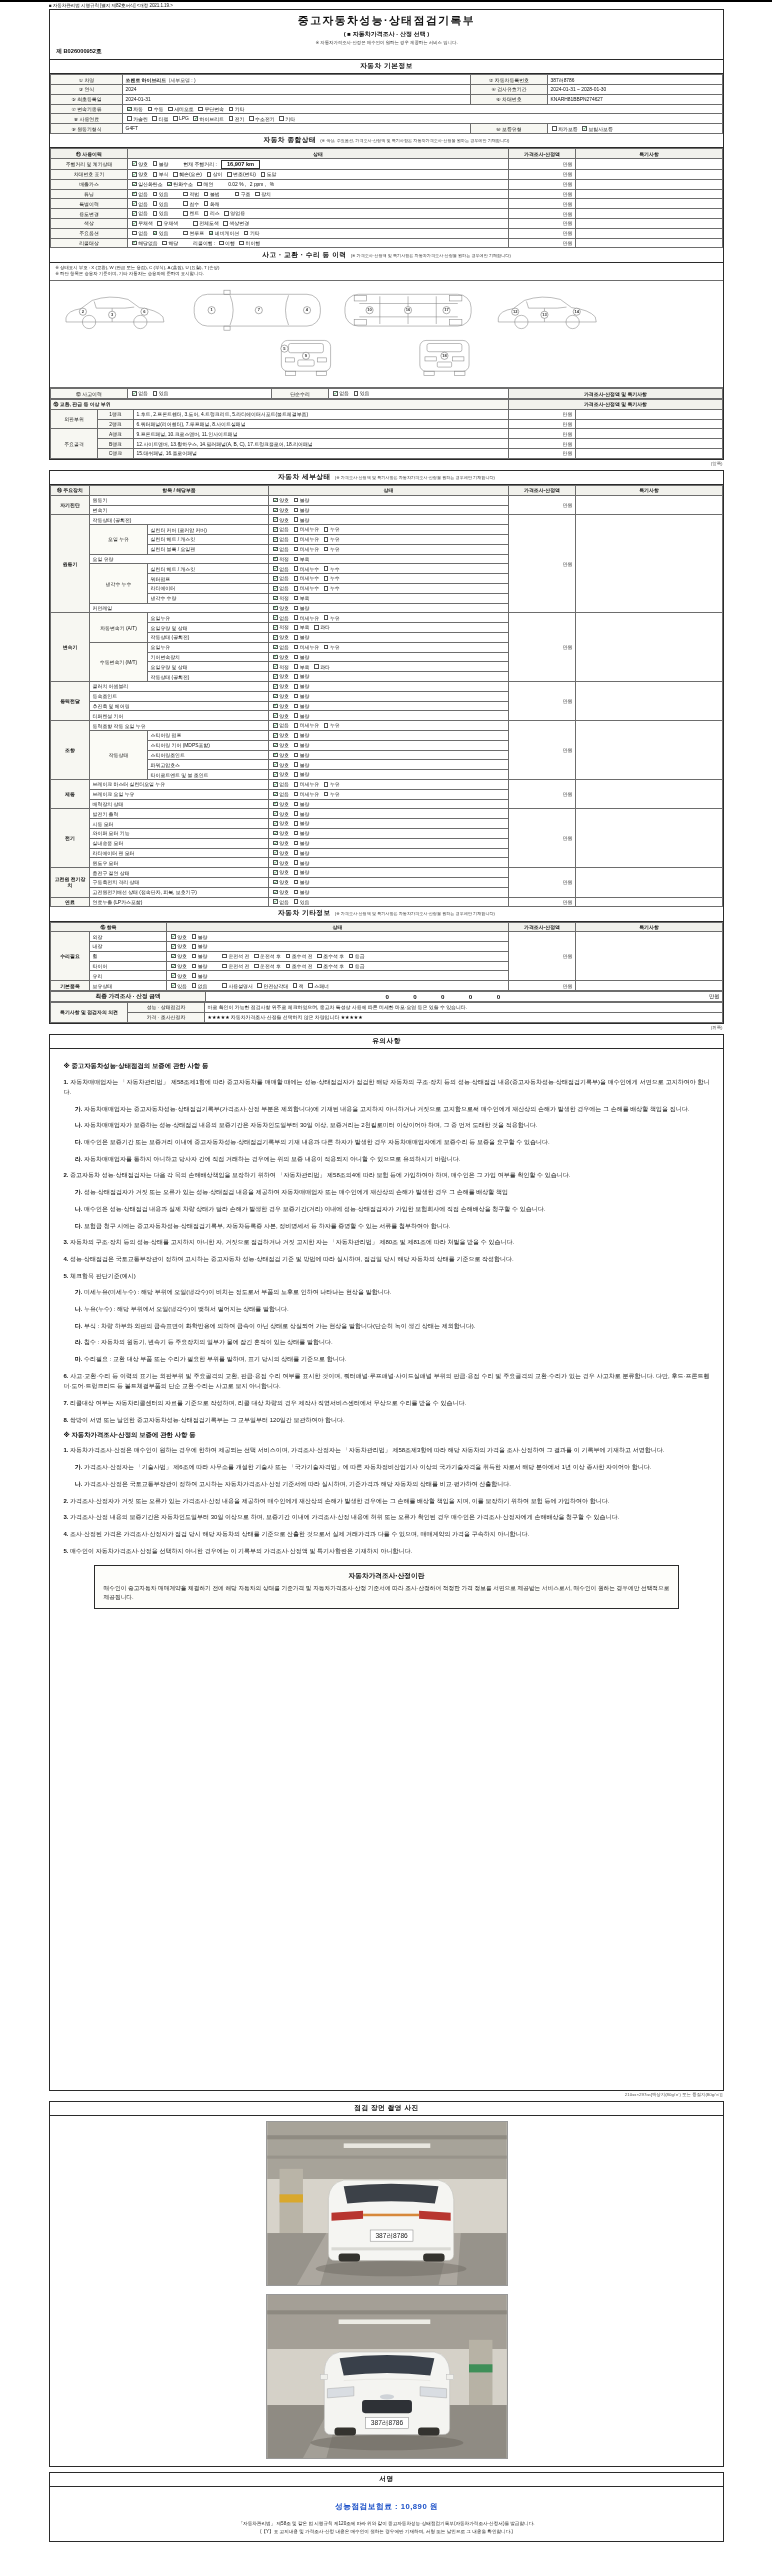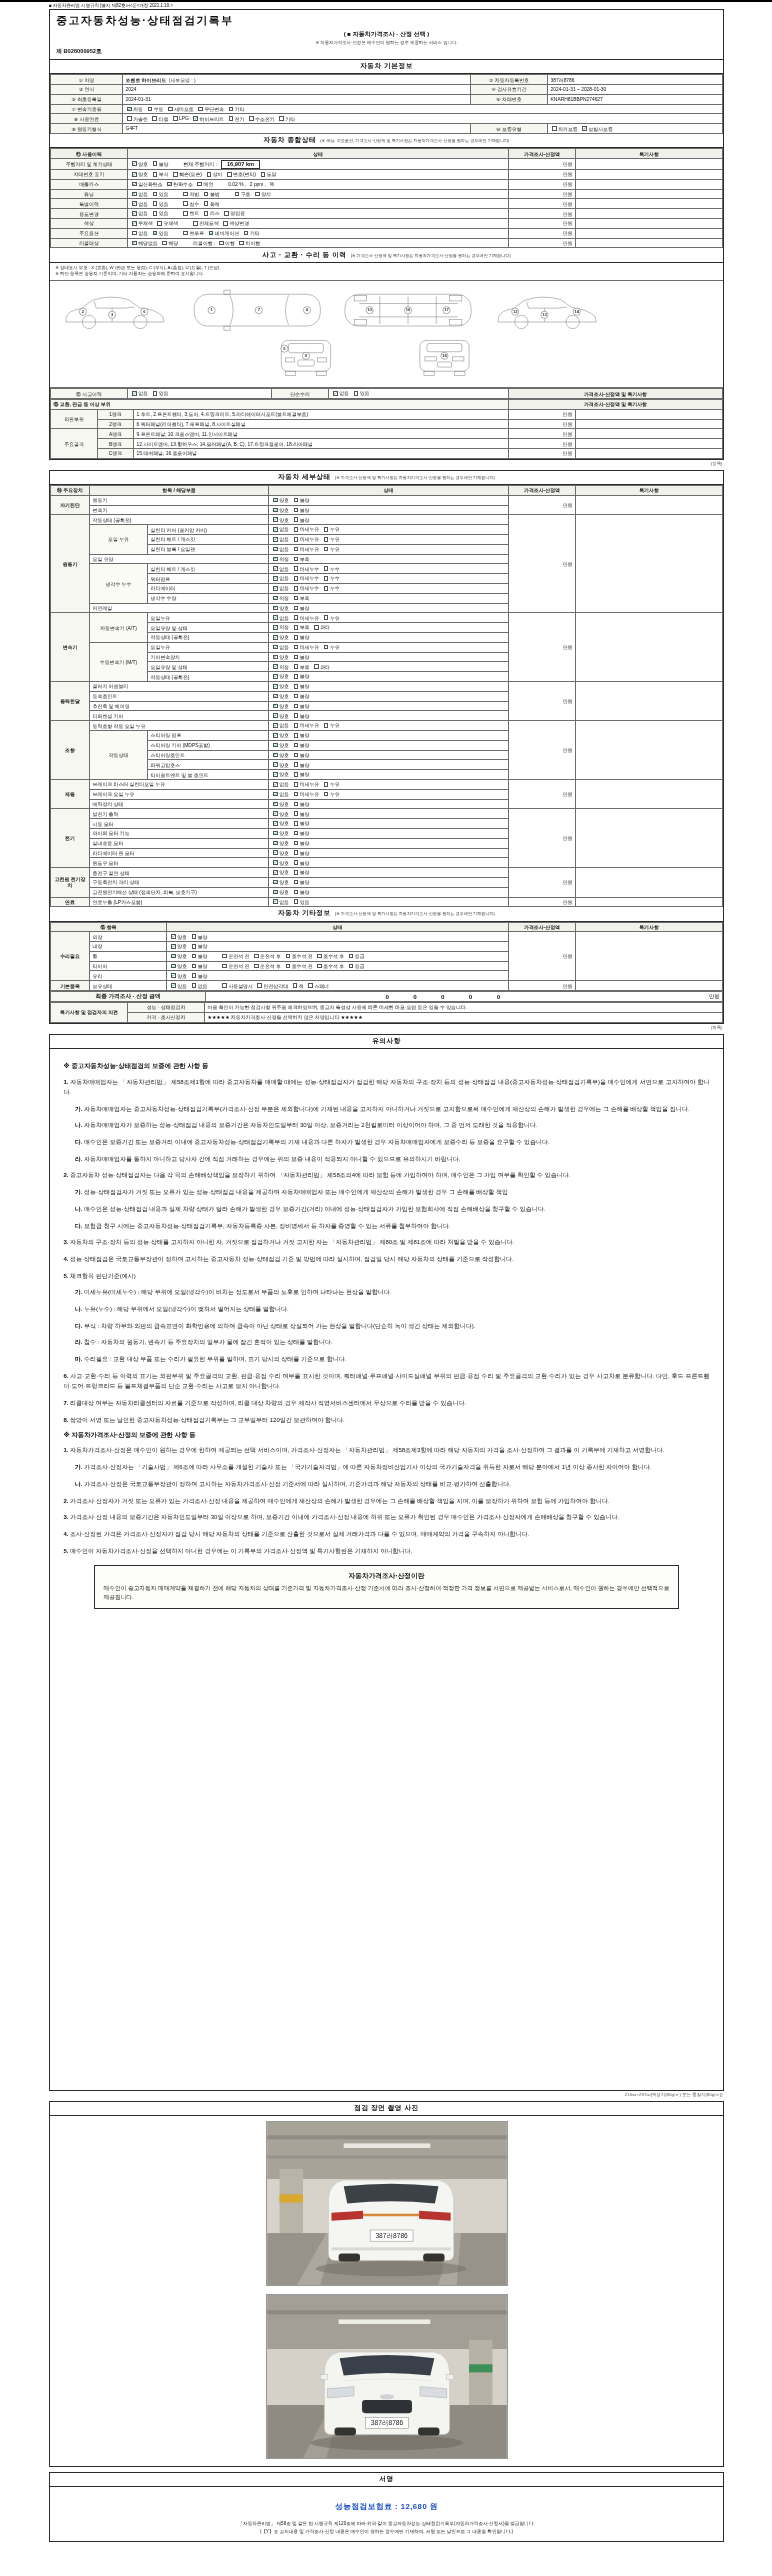--- a/index.html
+++ b/index.html
@@ -6,21 +6,21 @@
 html,body{background:#fff}
 body{width:773px;height:2576px;font-family:"Liberation Sans","DejaVu Sans",sans-serif;color:#111;position:relative}
 .page{position:absolute;inset:0;width:773px;height:2576px;overflow:hidden;background:#fff}
 .topline{position:absolute;top:0;left:0;width:773px;height:1.5px;background:#000}
 .lawref{position:absolute;top:2.6px;left:49px;font-size:4.6px;color:#222;letter-spacing:-0.1px}
 .wrap{position:absolute;top:9.3px;left:49px;width:675px}
 .block{border:1px solid #2b2b2b;background:#fff}
 .pagemark{text-align:right;font-size:4.4px;color:#555;margin:1px 1.5px 4.1px 0}
 
 .hdr{padding:4.1px 6.2px 3.1px;border-bottom:1px solid #2b2b2b;position:relative}
-.title{text-align:left;font-size:10.8px;font-weight:bold;letter-spacing:1.5px}
+.title{text-align:center;font-size:10.8px;font-weight:bold;letter-spacing:1.5px}
 .subtitle{text-align:center;font-size:6px;font-weight:bold;margin-top:1.5px}
 .subnote{text-align:center;font-size:4.4px;color:#333;margin-top:1px}
 .docno{font-size:5.7px;font-weight:bold;margin-top:3.1px}
 
 .sec-head{display:flex;justify-content:center;align-items:baseline;gap:4.1px;padding:2.1px 0;border-bottom:0.8px solid #2b2b2b;background:#fff}
 .sec-head .st{font-size:6.7px;font-weight:bold;letter-spacing:0.5px}
 .sec-head .sn{font-size:4.1px;color:#333}
 
 table{border-collapse:collapse;width:100%;table-layout:fixed}
 td,th{border:0.5px solid #6d6d6d;font-size:4.9px;padding:0.5px 2.6px;vertical-align:middle;height:9.8px;overflow:hidden}
@@ -1370,21 +1370,21 @@
         </svg>
       </div>
     </div>
     <div class="sp"></div>
 
     <div class="block">
       <div class="sec-head">
         <span class="st">서명</span>
       </div>
       <div class="sign-body">
-        <div class="insurance">성능점검보험료 : 12,680 원</div>
+        <div class="insurance">성능점검보험료 : 10,890 원</div>
         <div class="legal">「자동차관리법」 제58조 및 같은 법 시행규칙 제120조에 따라 위와 같이 중고자동차성능·상태점검기록부(자동차가격조사·산정서)를 발급합니다.</div>
         <div class="legal">(【Y】표 고지내용 및 가격조사·산정 내용은 매수인이 원하는 경우에만 기재하며, 서명 또는 날인으로 그 내용을 확인합니다.)</div>
       </div>
     </div>
 
   </div>
 </div>
 
 
 </body></html>

